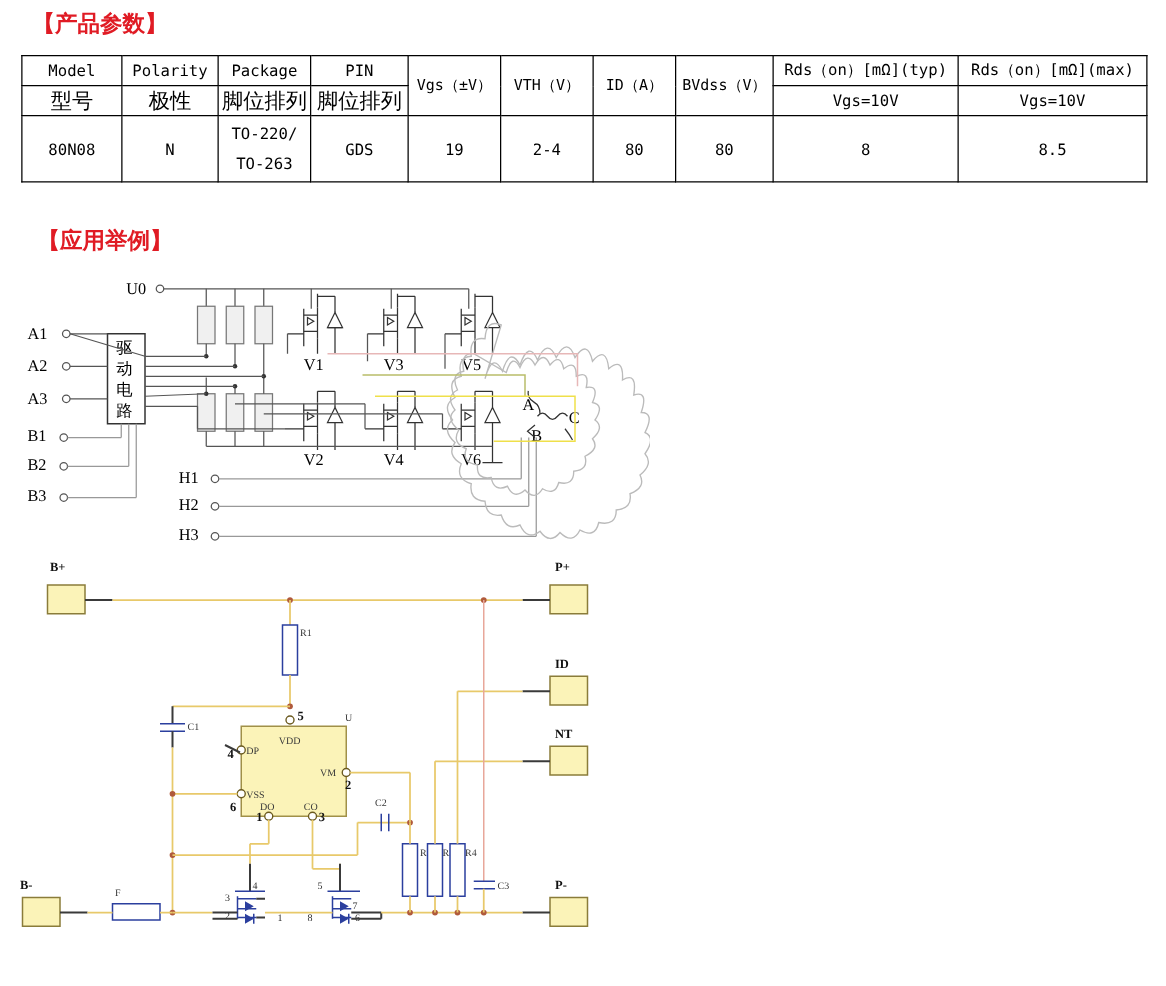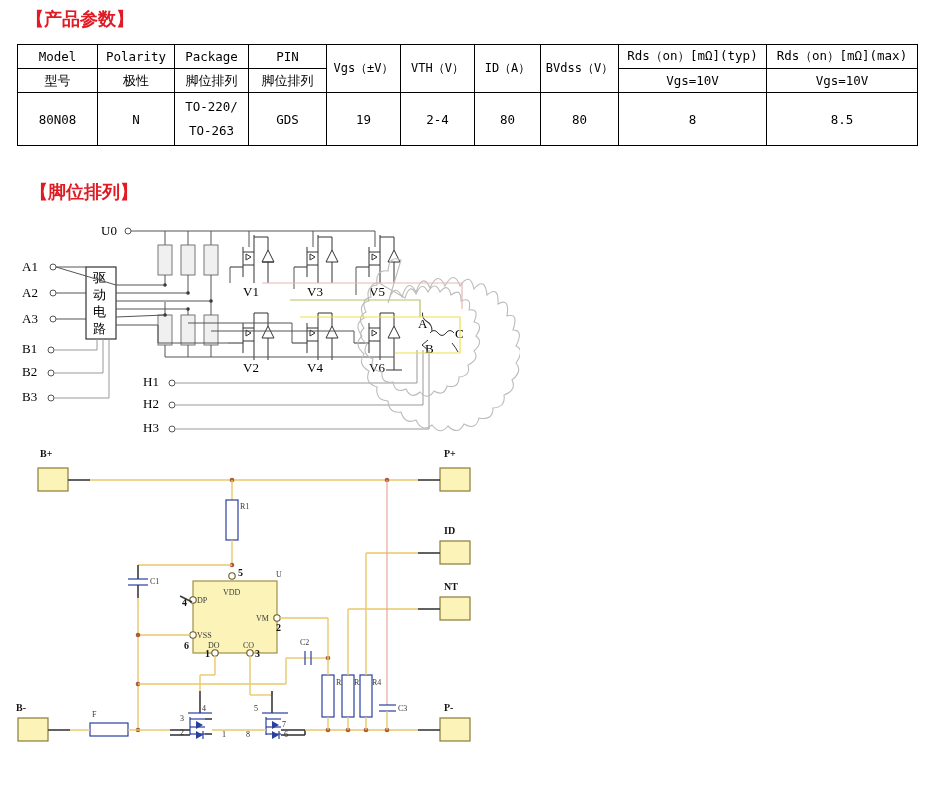--- a/index.html
+++ b/index.html
@@ -46,21 +46,21 @@
   table.param td, table.param th {
     border: 1.3px solid #000;
     text-align: center;
     vertical-align: middle;
     padding: 0;
     font-weight: normal;
   }
   table.param .hrow1 td { height: 23px; }
   table.param .hrow2 td { height: 23px; }
   table.param .drow  td { height: 52px; }
-  .cjk { font-family: "DejaVu Sans", sans-serif; font-size: 13px; }
+  .cjk { font-family: "DejaVu Sans", sans-serif; font-size: 17px; }
   .twoline { line-height: 1.9; }
   .vgs-cell { font-size: 12px; }
 
   
   #motor-diagram {
     position: absolute;
     left: 0px;
     top: 205px;
     width: 520px;
     height: 240px;
@@ -162,21 +162,21 @@
         <td>2-4</td>
         <td>80</td>
         <td>80</td>
         <td>8</td>
         <td>8.5</td>
       </tr>
     </tbody>
   </table>
 </div>
 
-<div class="section-title" id="title-apps">【脚位排列】</div>
+<div class="section-title" id="title-apps">【应用举例】</div>
 
 <div id="motor-diagram">
 <svg width="520" height="240" viewBox="0 0 520 240" xmlns="http://www.w3.org/2000/svg">
 
   <text class="dg-txt" x="101" y="30">U0</text>
   <circle class="term-o" cx="128" cy="26" r="3"></circle>
   <line class="wire" x1="131" y1="26" x2="375" y2="26"></line>
 
   <line class="wire" x1="165" y1="26" x2="165" y2="40"></line>
   <line class="wire" x1="188" y1="26" x2="188" y2="40"></line>

